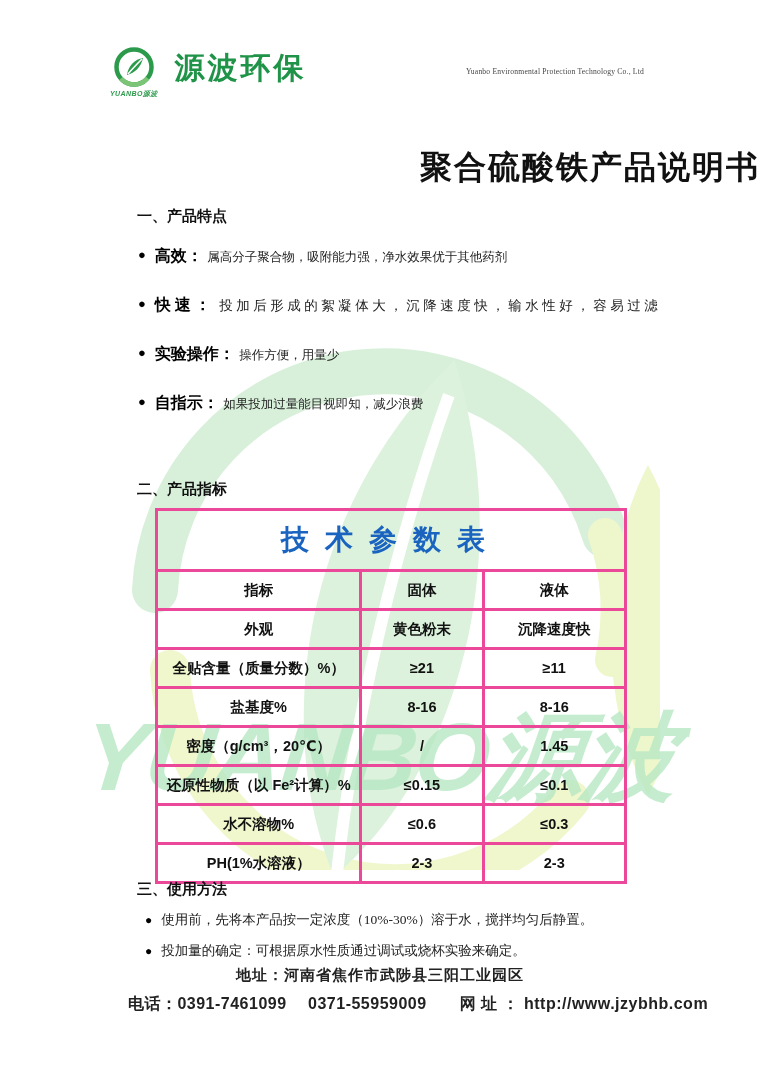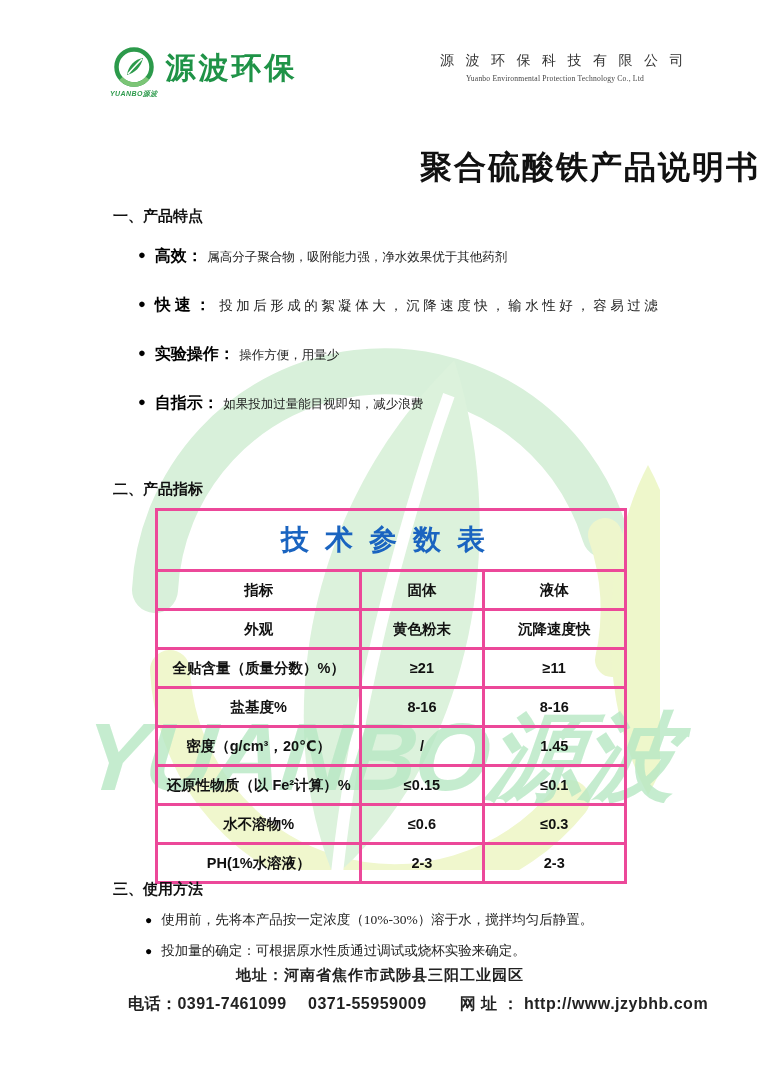--- a/index.html
+++ b/index.html
@@ -17,28 +17,28 @@
     position:absolute;left:84px;top:694px;z-index:0;
     font-size:96px;font-weight:bold;font-style:italic;
     letter-spacing:-2px;color:#b7e8c4;opacity:.8;
     transform:skewX(-6deg);white-space:nowrap;
   }
 
   
   .logo-wrap{left:110px;top:46px;display:flex;align-items:flex-start;}
   .logo-badge{display:flex;flex-direction:column;align-items:center;}
   .logo-sub{font-size:7px;color:#2c9a4b;font-weight:bold;font-style:italic;margin-top:1px;letter-spacing:.4px;}
-  .brand-cn{font-size:30px;font-weight:bold;color:#1f9347;letter-spacing:3px;margin-left:8px;line-height:44px;}
+  .brand-cn{font-size:30px;font-weight:bold;color:#1f9347;letter-spacing:3px;margin-left:17px;line-height:44px;}
   .company{left:440px;top:52px;width:230px;text-align:center;font-family:"Liberation Serif","DejaVu Serif",serif;}
   .company-cn{font-size:14px;color:#333;letter-spacing:4px;white-space:nowrap;}
-  .company-en{font-size:7.6px;color:#444;margin-top:4px;letter-spacing:.2px;white-space:nowrap;}
+  .company-en{font-size:7.6px;color:#444;margin-top:15px;letter-spacing:.2px;white-space:nowrap;}
 
   
   .doc-title{left:0;top:146px;width:760px;text-align:right;font-size:32px;font-weight:bold;letter-spacing:2px;color:#111;}
-  .sec-h{font-size:15px;font-weight:bold;color:#111;}
+  .sec-h{font-size:15px;font-weight:bold;color:#111;margin-left:24px;}
   .sec-h.f{left:113px;top:207px;}
   .sec-h.s{left:113px;top:480px;}
   .sec-h.u{left:113px;top:880px;}
 
   
   .features{left:138px;top:246px;width:520px;}
   .feat{margin-bottom:28px;white-space:nowrap;}
   .feat .dot{font-size:13px;margin-right:9px;vertical-align:2px;color:#000;}
   .feat .lab{font-size:16px;font-weight:bold;color:#000;}
   .feat .txt{font-size:12.5px;color:#222;font-family:"Liberation Serif","DejaVu Serif",serif;}
@@ -89,21 +89,20 @@
           <circle cx="21" cy="21" r="17.5" fill="none" stroke="#7cc576" stroke-width="4.5" stroke-dasharray="30 80" stroke-dashoffset="-12"></circle>
           <path d="M14,29 C15,20 22,13 30,12 C28,21 22,27 14,29 Z" fill="#2c9a4b"></path>
           <path d="M15,28 C20,22 25,17 29,13" fill="none" stroke="#ffffff" stroke-width="1.6"></path>
         </svg>
         <div class="logo-sub">YUANBO源波</div>
       </div>
       <div class="brand-cn">源波环保</div>
     </div>
 
     <div class="abs company">
-      <div class="company-cn">源 波 环 保 科 技 有 限 公 司</div>
       <div class="company-en">Yuanbo Environmental Protection Technology Co., Ltd</div>
     </div>
 
     <div class="abs doc-title">聚合硫酸铁产品说明书</div>
 
     <div class="abs sec-h f">一、产品特点</div>
 
     <div class="abs features">
       <div class="feat">
         <span class="dot">●</span><span class="lab">高效：</span> <span class="txt">属高分子聚合物，吸附能力强，净水效果优于其他药剂</span>

